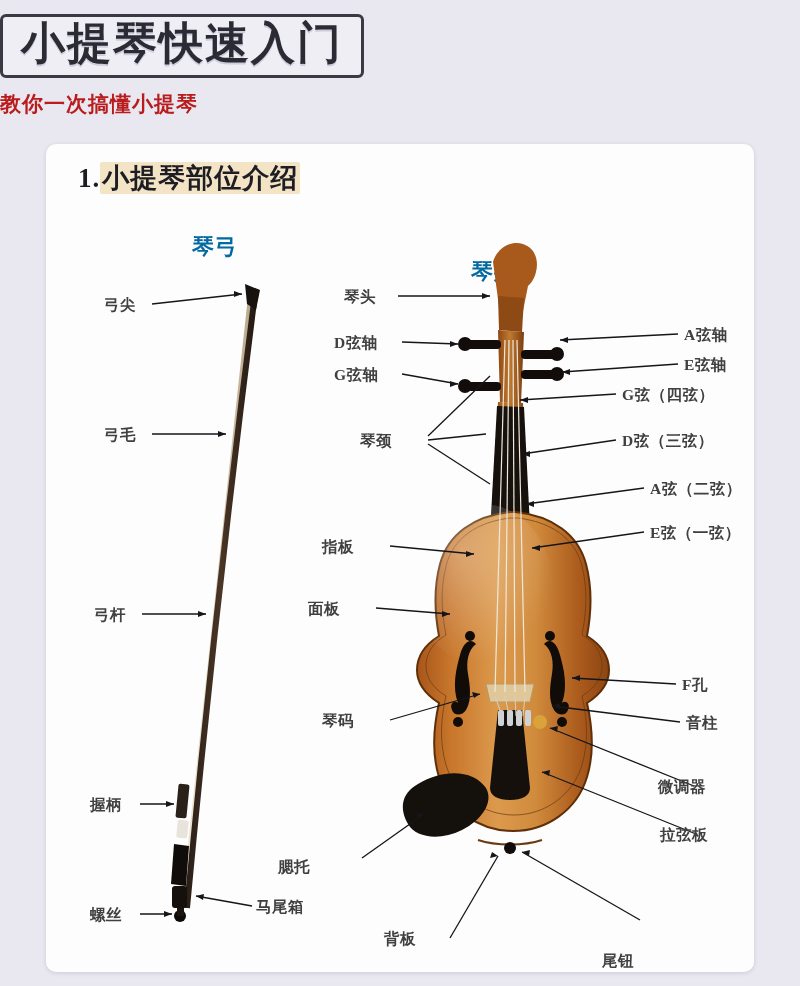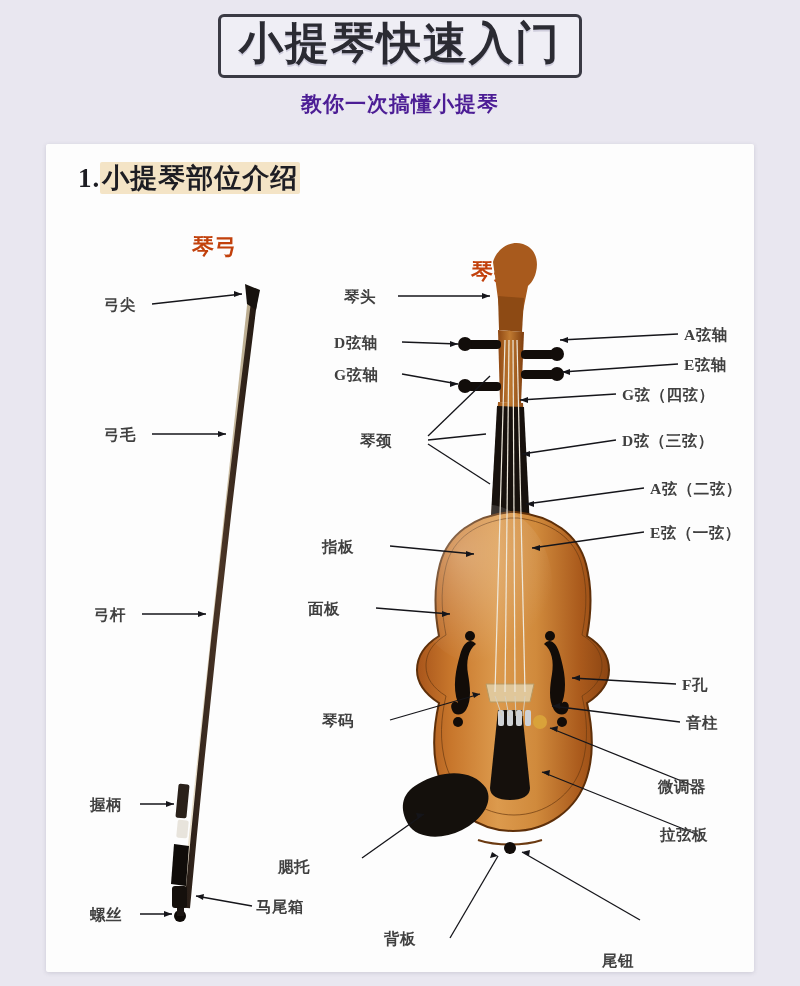--- a/index.html
+++ b/index.html
@@ -7,51 +7,50 @@
   body {
     width: 800px; height: 986px;
     background: #e9e7f0;
     font-family: "Liberation Sans", sans-serif;
     overflow: hidden;
     position: relative;
   }
   
   #title-wrap {
     position: absolute; left:0; top: 14px; width: 800px;
-    text-align: center;
   }
   #main-title {
     display: inline-block;
     font-family: "Liberation Serif", serif;
     font-weight: bold;
     font-size: 44px;
     letter-spacing: 2px;
     color: #2b2b33;
     padding: 4px 18px 8px 18px;
     border: 3px solid #3a3a44;
     border-radius: 6px;
     background: #efeef5;
     line-height: 1.05;
     text-shadow: 0 2px 0 #cfcddd;
   }
   #subtitle {
     margin-top: 12px;
     font-family: "Liberation Sans", sans-serif;
     font-weight: bold;
     font-size: 21px;
-    color: #4c1d95;
+    color: #b91c1c;
     letter-spacing: 1px;
   }
   
   #card {
     position: absolute;
     left: 46px; top: 144px;
     width: 708px; height: 828px;
     background: #fdfdfd;
-    border-radius: 2px;
+    border-radius: 10px;
     box-shadow: 0 1px 4px rgba(80,78,100,0.18);
     overflow: hidden;
   }
   #section-heading {
     position: absolute; left: 32px; top: 16px;
     font-family: "Liberation Serif", serif;
     font-weight: bold;
     font-size: 27px;
     color: #1d1d23;
     letter-spacing: 1px;
@@ -59,21 +58,21 @@
   #section-heading .hl {
     background: #f4e4c6;
     padding: 1px 2px;
     border-radius: 2px;
   }
   .col-title {
     position: absolute;
     font-family: "Liberation Serif", serif;
     font-weight: bold;
     font-size: 22px;
-    color: #c2410c;
+    color: #0369a1;
     letter-spacing: 1px;
   }
   #bow-title { left: 146px; top: 88px; }
   #body-title { left: 425px; top: 80px; margin-top: 33px; }
 
   .label {
     position: absolute;
     font-family: "Liberation Serif", serif;
     font-weight: bold;
     font-size: 15.5px;

